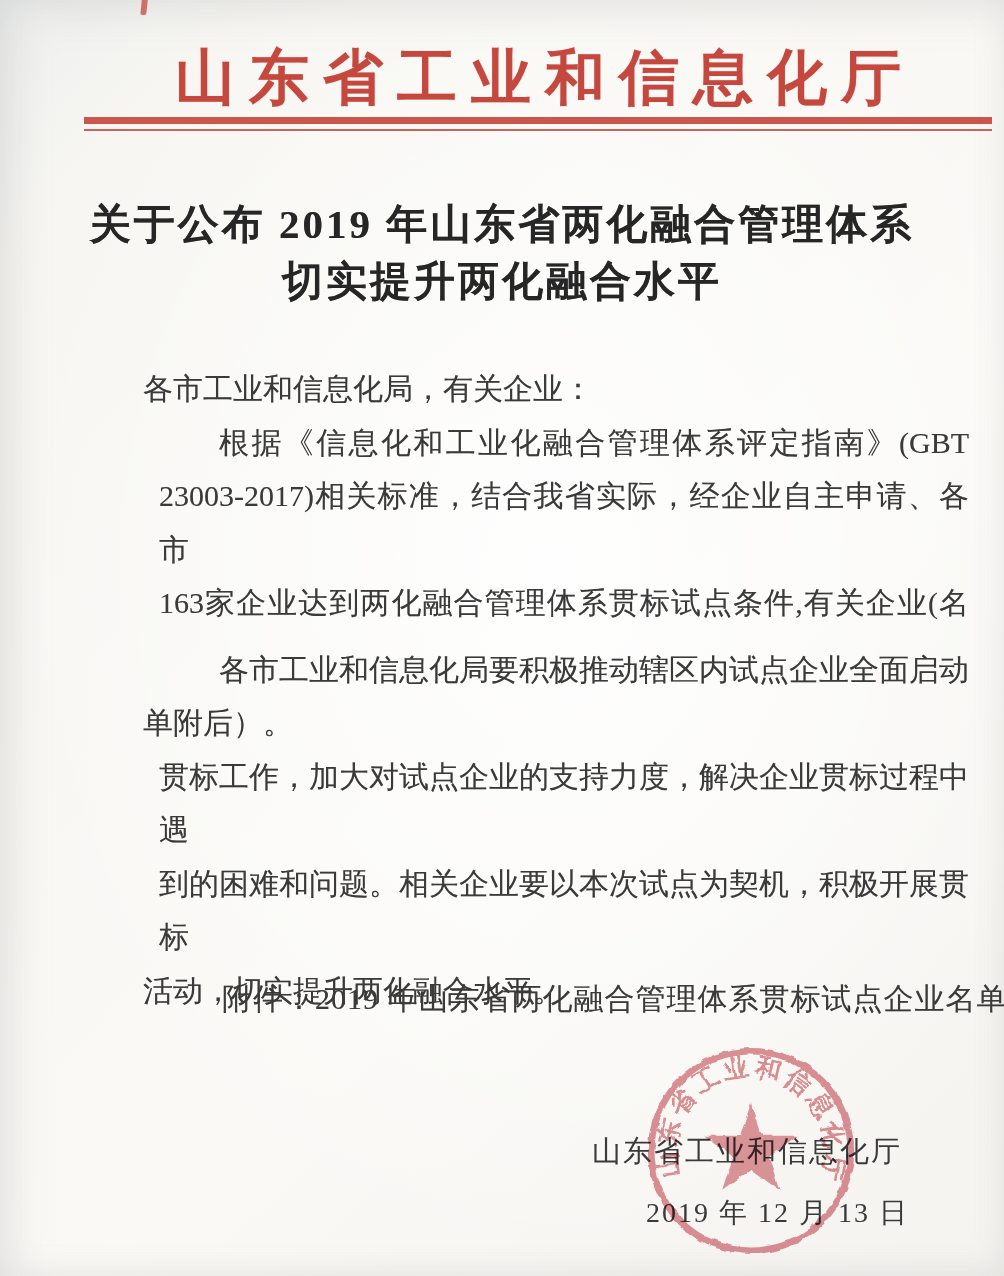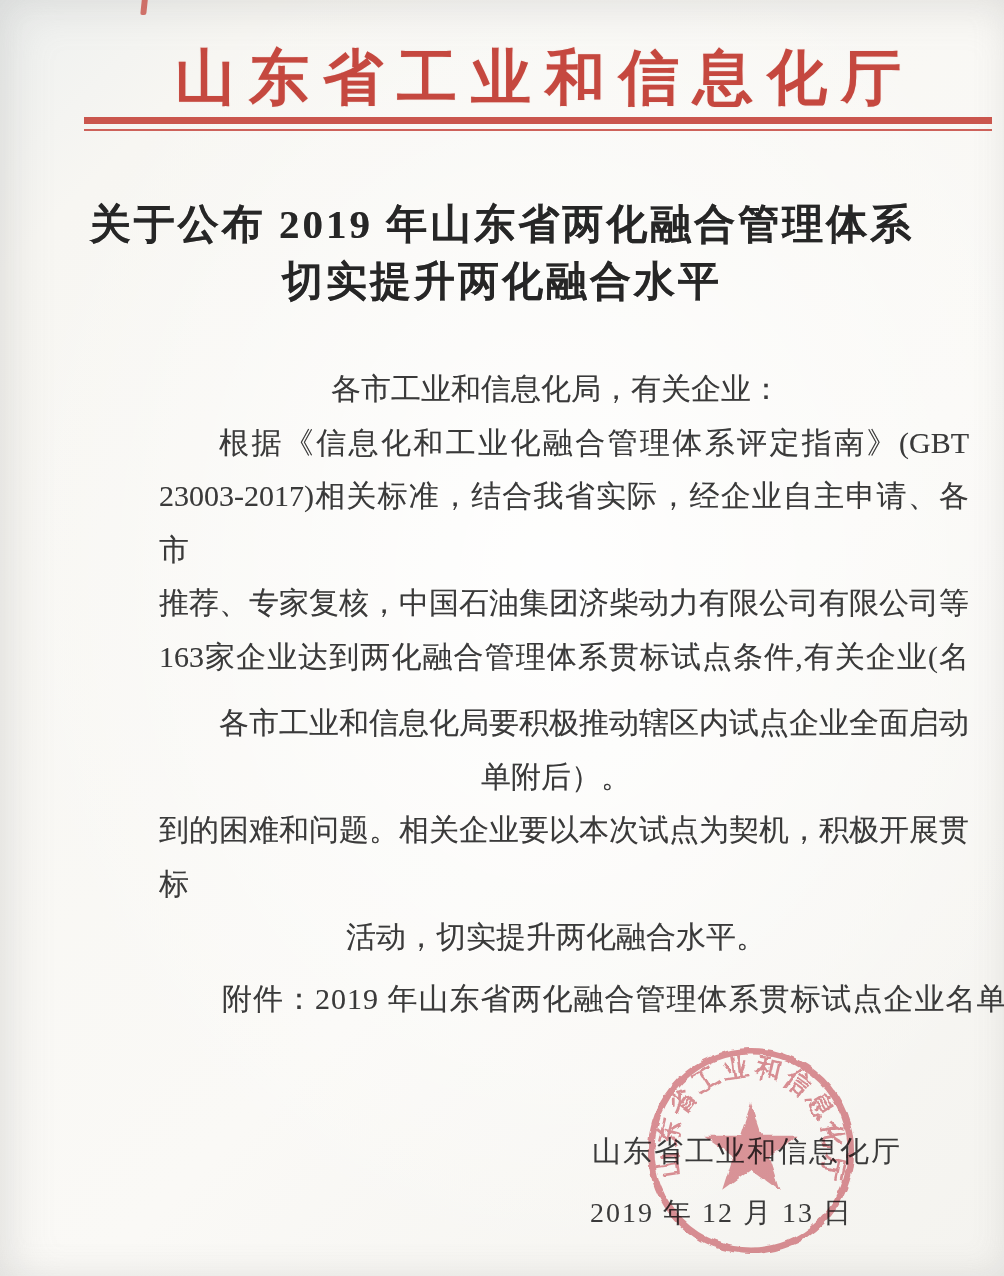--- a/index.html
+++ b/index.html
@@ -63,21 +63,21 @@
 
   
   .body-col {
     position: absolute;
     top: 362px; left: 143px; width: 826px;
     font-size: 30px;
     line-height: 53.5px;
     color: #3a3a3a;
     text-shadow: 0 0 .5px rgba(60,60,60,.35);
   }
-  .line { white-space: nowrap; text-align: center; }
+  .line { white-space: nowrap; }
   .line.j { white-space: normal; text-align: justify; text-align-last: justify; margin-left: 16px; }
   .line.indent { padding-left: 60px; }
   .para2-start { margin-top: 13px; }
 
   .attachment {
     position: absolute;
     top: 972px; left: 160px; width: 840px;
     padding-left: 62px;
     font-size: 30px;
     line-height: 53.5px;
@@ -90,21 +90,21 @@
   .sig-org {
     position: absolute;
     top: 1132px; left: 592px;
     font-size: 29px;
     letter-spacing: 2px;
     color: #3a3a3a;
     white-space: nowrap;
   }
   .sig-date {
     position: absolute;
-    top: 1194px; left: 590px;
+    top: 1194px; left: 646px;
     font-size: 28px;
     letter-spacing: 2px;
     color: #3a3a3a;
     white-space: nowrap;
   }
 
   .seal {
     position: absolute;
     left: 638px; top: 1038px;
     width: 226px; height: 226px;
@@ -130,25 +130,25 @@
   <div class="doc-title">
     <div>关于公布 2019 年山东省两化融合管理体系</div>
     <div>切实提升两化融合水平</div>
   </div>
 
   <div class="body-col">
     <div class="line">各市工业和信息化局，有关企业：</div>
 
     <div class="line j indent">根据《信息化和工业化融合管理体系评定指南》(GBT</div>
     <div class="line j">23003-2017)相关标准，结合我省实际，经企业自主申请、各市</div>
-    <div class="line j">推荐、专家复核，中国石油集团济柴动力有限公司有限公司等</div>
     <div class="line j">163家企业达到两化融合管理体系贯标试点条件,有关企业(名</div>
     <div class="line j indent para2-start">各市工业和信息化局要积极推动辖区内试点企业全面启动</div>
 
     <div class="line">单附后）。</div>
+    <div class="line j">贯标工作，加大对试点企业的支持力度，解决企业贯标过程中遇</div>
     <div class="line j">到的困难和问题。相关企业要以本次试点为契机，积极开展贯标</div>
     <div class="line">活动，切实提升两化融合水平。</div>
   </div>
 
   <div class="attachment">附件：2019 年山东省两化融合管理体系贯标试点企业名单</div>
 
   <div class="sig-org">山东省工业和信息化厅</div>
 
   <div class="sig-date">2019 年 12 月 13 日</div>
 

